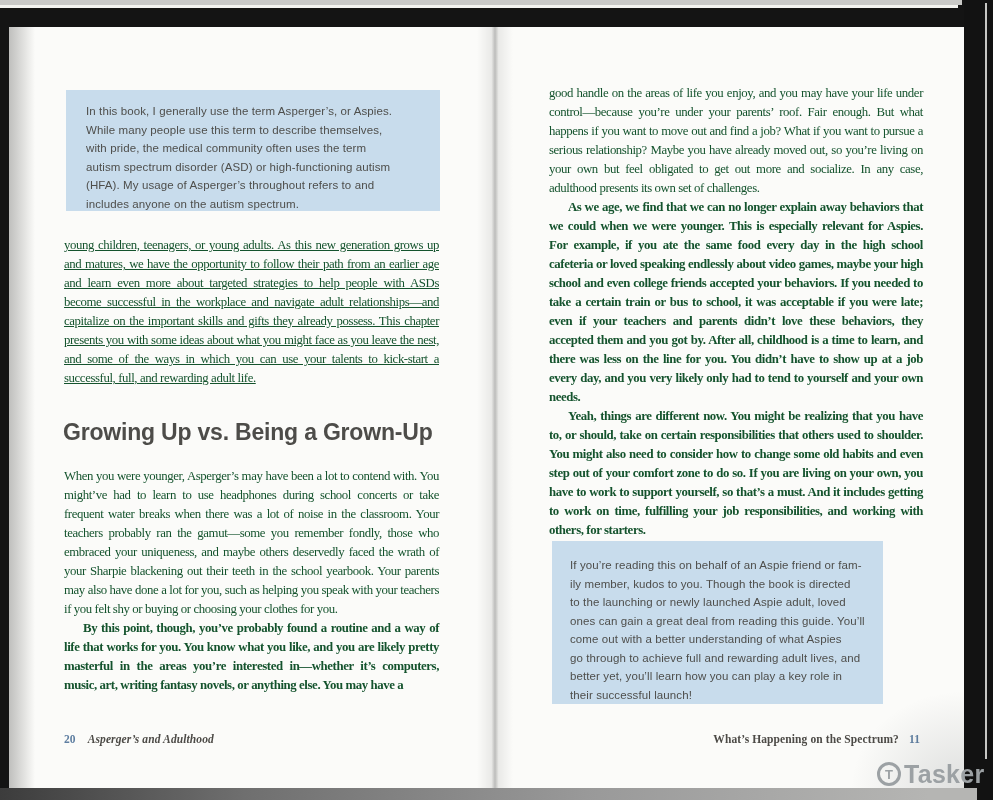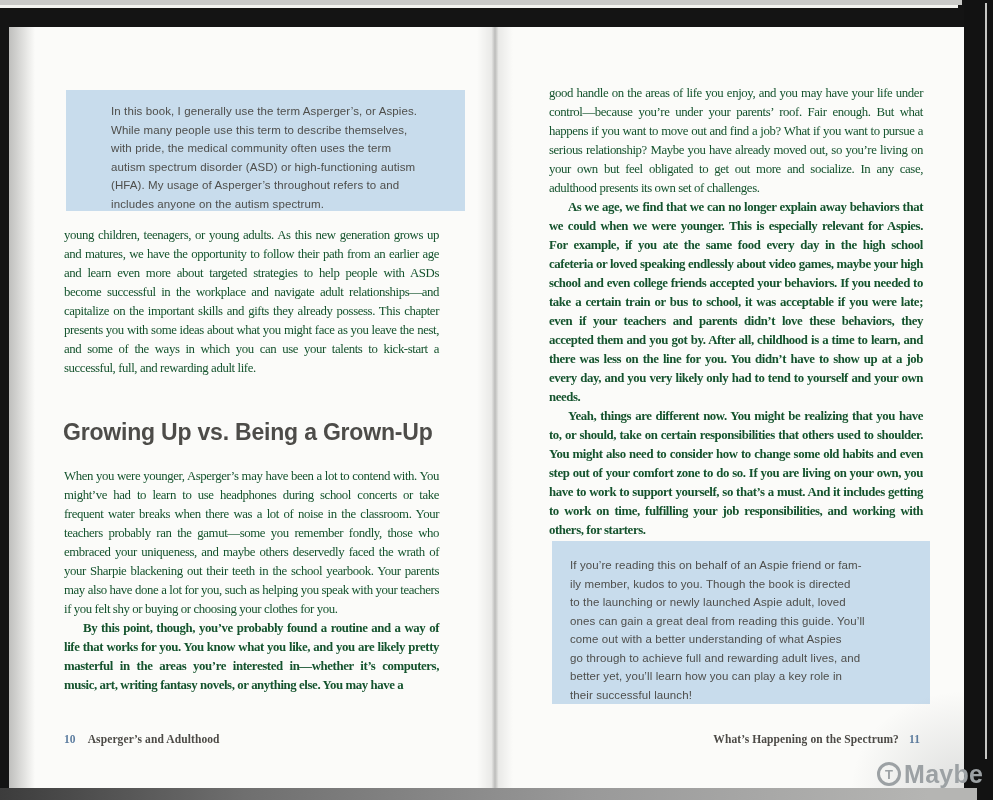--- a/index.html
+++ b/index.html
@@ -56,21 +56,21 @@
   }
   .callout-left .callout-text{padding:12px 18px 0 20px;}
   .callout-right .callout-text{padding:15px 16px 0 18px;}
   
   .footer{
     font:bold 11.5px/14px "Liberation Serif","DejaVu Serif",serif;
     color:#4c4a46;
     letter-spacing:0.1px;
   }
   .footer .pagenum{color:#5e7ea1;}
-  .footer-left .running{margin-left:12px;}
+  .footer-left .running{margin-left:12px;font-style:italic;}
   .footer-right{text-align:right;}
   .footer-right .pagenum{margin-left:10px;}
   
   .watermark{
     position:absolute;left:877px;top:759px;height:30px;
     display:flex;align-items:center;gap:3px;z-index:6;
   }
   .wm-icon{
     width:18px;height:18px;border:3px solid #9ca1a4;border-radius:50%;
     display:flex;align-items:center;justify-content:center;
@@ -86,54 +86,54 @@
 
 <div class="photo">
 
   <div class="scan-top-grey"></div>
   <div class="scan-top-white"></div>
 
   <div class="spread">
 
     <div>
 
-      <div class="blk callout callout-left" style="left:57px;top:63px;width:374px;height:121px;padding-left:25px;">
+      <div class="blk callout callout-left" style="left:57px;top:63px;width:374px;height:121px;">
         <p class="callout-text">In this book, I generally use the term Asperger’s, or Aspies.
 While many people use this term to describe themselves,
 with pride, the medical community often uses the term
 autism spectrum disorder (ASD) or high-functioning autism
 (HFA). My usage of Asperger’s throughout refers to and
 includes anyone on the autism spectrum.</p>
       </div>
 
-      <div class="blk body-text" style="left:55px;top:199px;width:375px;">
+      <div class="blk body-text" style="left:55px;top:209px;width:375px;text-decoration:underline;">
         <p>young children, teenagers, or young adults. As this new generation grows up and matures, we have the opportunity to follow their path from an earlier age and learn even more about targeted strategies to help people with ASDs become successful in the workplace and navigate adult relationships—and capitalize on the important skills and gifts they already possess. This chapter presents you with some ideas about what you might face as you leave the nest, and some of the ways in which you can use your talents to kick-start a successful, full, and rewarding adult life.</p>
       </div>
 
       <h1 class="blk heading" style="left:54px;top:392px;">Growing Up vs. Being a Grown-Up</h1>
 
       <div class="blk body-text" style="left:55px;top:440px;width:375px;">
         <p>When you were younger, Asperger’s may have been a lot to contend with. You might’ve had to learn to use headphones during school concerts or take frequent water breaks when there was a lot of noise in the classroom. Your teachers probably ran the gamut—some you remember fondly, those who embraced your uniqueness, and maybe others deservedly faced the wrath of your Sharpie blackening out their teeth in the school yearbook. Your parents may also have done a lot for you, such as helping you speak with your teachers if you felt shy or buying or choosing your clothes for you.</p>
         <p class="indent">By this point, though, you’ve probably found a routine and a way of life that works for you. You know what you like, and you are likely pretty masterful in the areas you’re interested in—whether it’s computers, music, art, writing fantasy novels, or anything else. You may have a</p>
       </div>
 
       <div class="blk footer footer-left" style="left:55px;top:705px;width:375px;">
-        <span class="pagenum">10</span><span class="running">Asperger’s and Adulthood</span>
+        <span class="pagenum">20</span><span class="running">Asperger’s and Adulthood</span>
       </div>
     </div>
 
     <div>
 
       <div class="blk body-text" style="left:540px;top:57px;width:374px;">
         <p>good handle on the areas of life you enjoy, and you may have your life under control—because you’re under your parents’ roof. Fair enough. But what happens if you want to move out and find a job? What if you want to pursue a serious relationship? Maybe you have already moved out, so you’re living on your own but feel obligated to get out more and socialize. In any case, adulthood presents its own set of challenges.</p>
         <p class="indent">As we age, we find that we can no longer explain away behaviors that we could when we were younger. This is especially relevant for Aspies. For example, if you ate the same food every day in the high school cafeteria or loved speaking endlessly about video games, maybe your high school and even college friends accepted your behaviors. If you needed to take a certain train or bus to school, it was acceptable if you were late; even if your teachers and parents didn’t love these behaviors, they accepted them and you got by. After all, childhood is a time to learn, and there was less on the line for you. You didn’t have to show up at a job every day, and you very likely only had to tend to yourself and your own needs.</p>
         <p class="indent">Yeah, things are different now. You might be realizing that you have to, or should, take on certain responsibilities that others used to shoulder. You might also need to consider how to change some old habits and even step out of your comfort zone to do so. If you are living on your own, you have to work to support yourself, so that’s a must. And it includes getting to work on time, fulfilling your job responsibilities, and working with others, for starters.</p>
       </div>
 
-      <div class="blk callout callout-right" style="left:543px;top:514px;width:378px;height:163px;">
+      <div class="blk callout callout-right" style="left:543px;top:514px;width:331px;height:163px;">
         <p class="callout-text">If you’re reading this on behalf of an Aspie friend or fam-
 ily member, kudos to you. Though the book is directed
 to the launching or newly launched Aspie adult, loved
 ones can gain a great deal from reading this guide. You’ll
 come out with a better understanding of what Aspies
 go through to achieve full and rewarding adult lives, and
 better yet, you’ll learn how you can play a key role in
 their successful launch!</p>
       </div>
 
@@ -146,16 +146,16 @@
   <div class="left-page-shade"></div>
   <div class="spine"></div>
   <div class="corner-shade"></div>
 
   <div class="right-strip"></div>
   <div class="edge-line"></div>
   <div class="bottom-strip"></div>
 
   <div class="watermark">
     <span class="wm-icon">T</span>
-    <span class="wm-text">Maybe</span>
+    <span class="wm-text">Tasker</span>
   </div>
 
 </div>
 
 </body></html>

